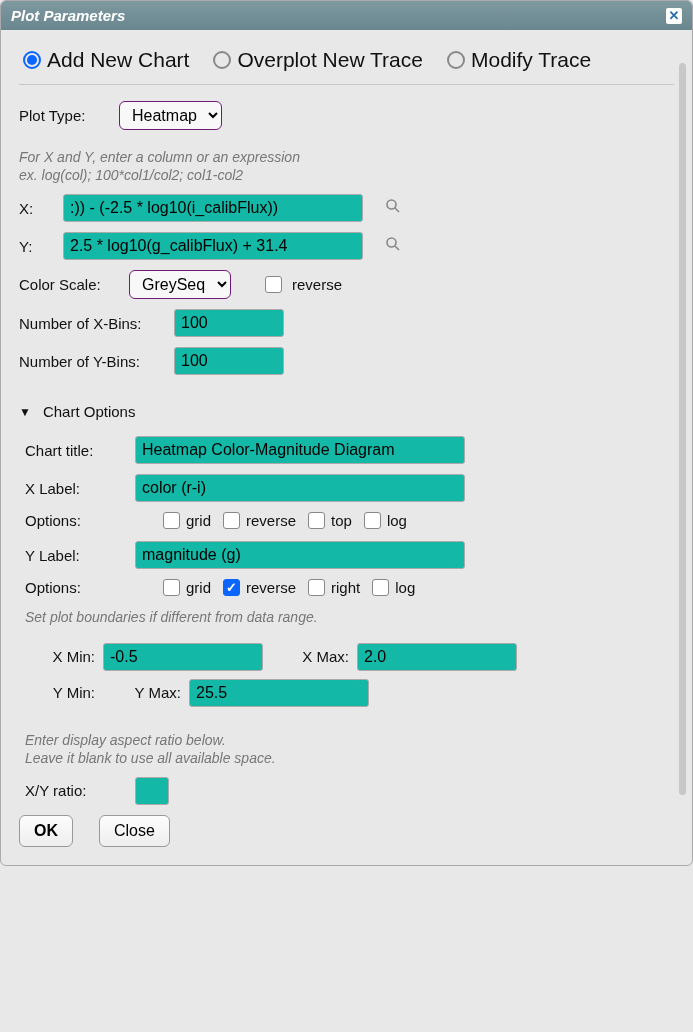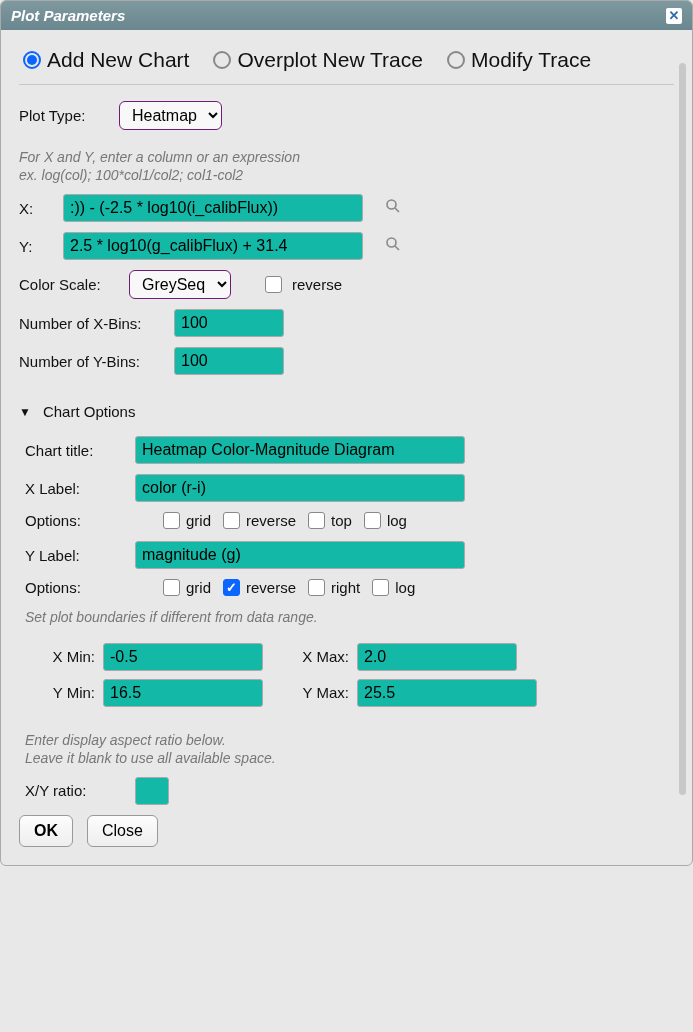--- a/index.html
+++ b/index.html
@@ -166,21 +166,21 @@
   margin-bottom: 8px;
 }
 .bounds .pair {
   display: flex;
   align-items: center;
   gap: 8px;
 }
 .bounds .pair .label { width: 56px; text-align: right; }
 .buttonbar {
   display: flex;
-  gap: 14px;
+  gap: 26px;
   margin-top: 4px;
   align-items: center;
 }
 button.dlg {
   font-size: 16px;
   padding: 6px 14px;
   border: 1px solid #999;
   border-radius: 6px;
   background: linear-gradient(#fdfdfd, #eee);
   cursor: pointer;
@@ -355,21 +355,20 @@
             <input type="text" style="width: 160px;" value="-0.5">
           </div>
           <div class="pair">
             <span class="label">X Max:</span>
             <input type="text" style="width: 160px;" value="2.0">
           </div>
         </div>
         <div class="bounds">
           <div class="pair">
             <span class="label">Y Min:</span>
-            <input type="text" style="width: 160px;" value="16.5">
           </div>
           <div class="pair">
             <span class="label">Y Max:</span>
             <input type="text" style="width: 180px;" value="25.5">
           </div>
         </div>
       </div>
 
       <div class="hint" style="margin-top:24px">
         <div>Enter display aspect ratio below.</div>

